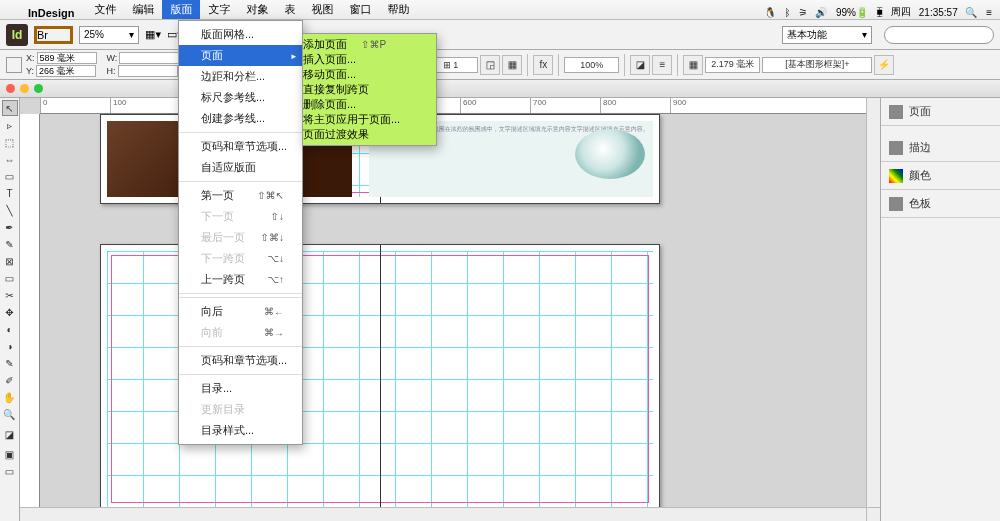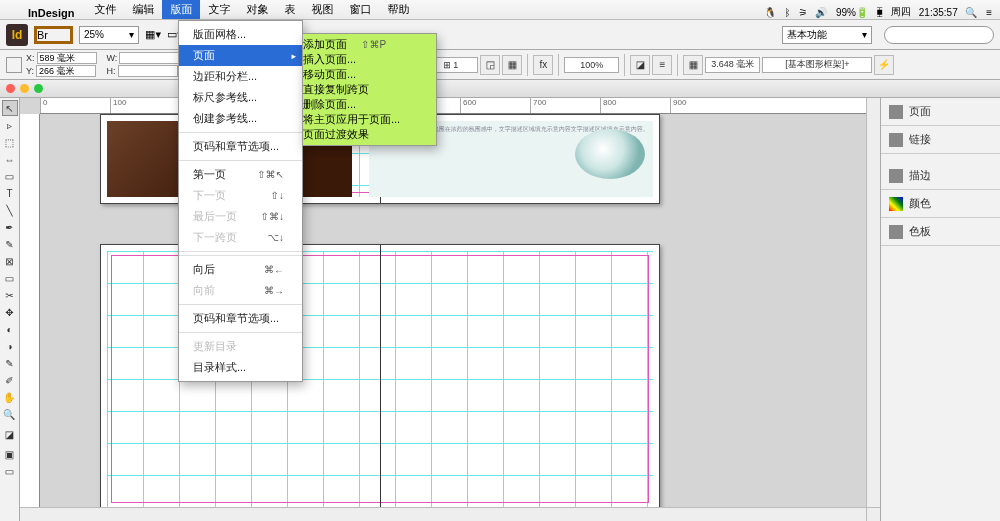--- a/index.html
+++ b/index.html
@@ -9,21 +9,21 @@
 .mac-menubar { height: 20px; background: linear-gradient(#f8f8f8,#ececec); display: flex; align-items: flex-end; padding: 0 8px; border-bottom: 1px solid #bbb; position: relative; z-index: 50; }
 .mac-menubar .apple { width: 14px; margin-right: 6px; }
 .mac-menubar .app-name { font-weight: bold; margin-right: 12px; }
 .mac-menubar .menu-item { padding: 2px 8px; cursor: default; }
 .mac-menubar .menu-item.active { background: #2a6cd6; color: #fff; margin-top: 12px; }
 .mac-menubar .right { margin-left: auto; display: flex; align-items: center; gap: 8px; font-size: 10px; }
 .mac-menubar .right span { display: inline-flex; align-items: center; }
 
 
 .control-bar { height: 30px; background: #f2f2f2; border-bottom: 1px solid #aaa; display: flex; align-items: center; padding: 0 6px; gap: 6px; }
-.control-bar .id-logo { width: 22px; height: 22px; background: #3a2a2a; color: #eab308; display: flex; align-items: center; justify-content: center; font-weight: bold; border-radius: 3px; font-size: 12px; }
+.control-bar .id-logo { width: 22px; height: 22px; background: #3a2a2a; color: #bef264; display: flex; align-items: center; justify-content: center; font-weight: bold; border-radius: 3px; font-size: 12px; }
 .control-bar .zoom { width: 60px; height: 18px; border: 1px solid #999; background: #fff; font-size: 10px; padding: 0 4px; display: flex; align-items: center; justify-content: space-between; }
 .control-bar .wspace { margin-left: auto; width: 90px; height: 18px; border: 1px solid #999; background: #fff; font-size: 10px; display:flex; align-items:center; padding:0 4px; justify-content: space-between; }
 .control-bar .search { width: 110px; height: 18px; border: 1px solid #999; background: #fff; border-radius: 9px; margin-left:6px; }
 
 
 .toolbar2 { height: 30px; background: #f2f2f2; border-bottom: 1px solid #aaa; display: flex; align-items: center; padding: 0 6px; gap: 4px; font-size: 9px; color:#333; }
 .toolbar2 .coord { display: flex; flex-direction: column; gap: 1px; margin-right: 6px;}
 .toolbar2 .coord div { display:flex; align-items:center; gap:2px; }
 .toolbar2 .coord input { width: 60px; height: 12px; border: 1px solid #aaa; font-size: 9px; padding:0 2px;}
 .toolbar2 .tool-icons { display:flex; gap:2px; align-items:center; flex-wrap: nowrap; }
@@ -61,21 +61,21 @@
 .page.top .textblock { position:absolute; left:48%; top:6px; right:6px; bottom:6px; background:#eaf4f3; font-size:6px; color:#889; padding:4px; overflow:hidden;}
 .page.top .coffee { position:absolute; right:8px; top:8px; width:70px; height:50px; background: radial-gradient(circle at 40% 40%, #fff 0%, #cde6e4 40%, #7fb5b1 70%); border-radius:50%; }
 
 
 .right-panels { width:120px; background:#f2f2f2; border-left:1px solid #aaa; display:flex; flex-direction:column;}
 .right-panels .panel { padding:6px 8px; border-bottom:1px solid #ccc; display:flex; align-items:center; gap:6px; font-size:11px; color:#333; cursor:default;}
 .right-panels .picon { width:14px; height:14px; background:#888; display:inline-block;}
 
 
 .dropdown { position:absolute; top:20px; left:178px; width:125px; background:#fff; border:1px solid #999; box-shadow:2px 4px 10px rgba(0,0,0,.3); z-index:100; padding:3px 0; font-size:11px;}
-.dropdown .ditem { padding:3px 18px 3px 14px; display:flex; justify-content:space-between; align-items:center; cursor:default; color:#222; white-space:nowrap; position:relative;text-align:center;}
+.dropdown .ditem { padding:3px 18px 3px 22px; display:flex; justify-content:space-between; align-items:center; cursor:default; color:#222; white-space:nowrap; position:relative;text-align:center;}
 .dropdown .ditem.highlight { background:#2a6cd6; color:#fff;}
 .dropdown .ditem.disabled { color:#bbb;}
 .dropdown .dsep { height:1px; background:#ddd; margin:3px 0;}
 .dropdown .arrow::after{ content:"▸"; position:absolute; right:6px; font-size:9px;}
 .shortcut { font-size:10px; color:#555; margin-left:14px;}
 
 .submenu { position:absolute; top:33px; left:302px; width:135px; background:#bef264; border:1px solid #999; box-shadow:2px 4px 10px rgba(0,0,0,.3); z-index:101; padding:3px 0; font-size:11px;}
 
 .scrollbar-v { position:absolute; right:0; top:0; bottom:14px; width:14px; background:#eee; border-left:1px solid #bbb;}
 .scrollbar-h { position:absolute; left:0; right:14px; bottom:0; height:14px; background:#eee; border-top:1px solid #bbb;}
@@ -168,21 +168,21 @@
     <div class="tbtn">▦</div>
     <div class="sep"></div>
     <div class="tbtn">fx</div>
     <div class="sep"></div>
     <div class="miniinput">100%</div>
     <div class="sep"></div>
     <div class="tbtn">◪</div>
     <div class="tbtn">≡</div>
     <div class="sep"></div>
     <div class="tbtn">▦</div>
-    <div class="miniinput">3.648 毫米</div>
+    <div class="miniinput">2.179 毫米</div>
     <div class="miniinput frametype">[基本图形框架]+</div>
     <div class="tbtn">⚡</div>
   </div>
 </div>
 
 <div class="doc-title">
   <div class="dots">
     <div class="dot red"></div>
     <div class="dot yel"></div>
     <div class="dot grn"></div>
@@ -247,24 +247,20 @@
     <div class="scrollbar-v"></div>
     <div class="scrollbar-h"></div>
     <div class="scrollbar-corner"></div>
   </div>
 
   <div class="right-panels">
     <div class="panel">
         <span class="picon"></span>
         <span>页面</span>
       </div>
-    <div class="panel">
-        <span class="picon"></span>
-        <span>链接</span>
-      </div>
     <div style="height:8px;"></div>
     <div class="panel">
         <span class="picon"></span>
         <span>描边</span>
       </div>
     <div class="panel">
         <span class="picon" style="background:linear-gradient(45deg,red,yellow,green,blue);"></span>
         <span>颜色</span>
       </div>
     <div class="panel">
@@ -287,52 +283,62 @@
     <div class="ditem">
       <span>标尺参考线...</span>
     </div>
     <div class="ditem">
       <span>创建参考线...</span>
     </div>
     <div class="dsep"></div>
     <div class="ditem">
       <span>页码和章节选项...</span>
     </div>
+    <div class="ditem">
+      <span>自适应版面</span>
+    </div>
     <div class="dsep"></div>
     <div class="ditem">
       <span>第一页</span>
       <span class="shortcut">⇧⌘↖</span>
     </div>
     <div class="ditem disabled">
       <span>下一页</span>
       <span class="shortcut">⇧↓</span>
     </div>
     <div class="ditem disabled">
       <span>最后一页</span>
       <span class="shortcut">⇧⌘↓</span>
     </div>
     <div class="ditem disabled">
       <span>下一跨页</span>
       <span class="shortcut">⌥↓</span>
     </div>
+    <div class="ditem">
+      <span>上一跨页</span>
+      <span class="shortcut">⌥↑</span>
+    </div>
     <div class="dsep"></div>
     <div class="dsep"></div>
     <div class="ditem">
       <span>向后</span>
       <span class="shortcut">⌘←</span>
     </div>
     <div class="ditem disabled">
       <span>向前</span>
       <span class="shortcut">⌘→</span>
     </div>
     <div class="dsep"></div>
     <div class="ditem">
       <span>页码和章节选项...</span>
     </div>
     <div class="dsep"></div>
+    <div class="ditem">
+      <span>目录...</span>
+    </div>
     <div class="ditem disabled">
       <span>更新目录</span>
     </div>
     <div class="ditem">
       <span>目录样式...</span>
     </div>
   </div>
 
 <div class="submenu" id="sub">
     <div class="ditem"><span>添加页面</span><span class="shortcut">⇧⌘P</span></div>

